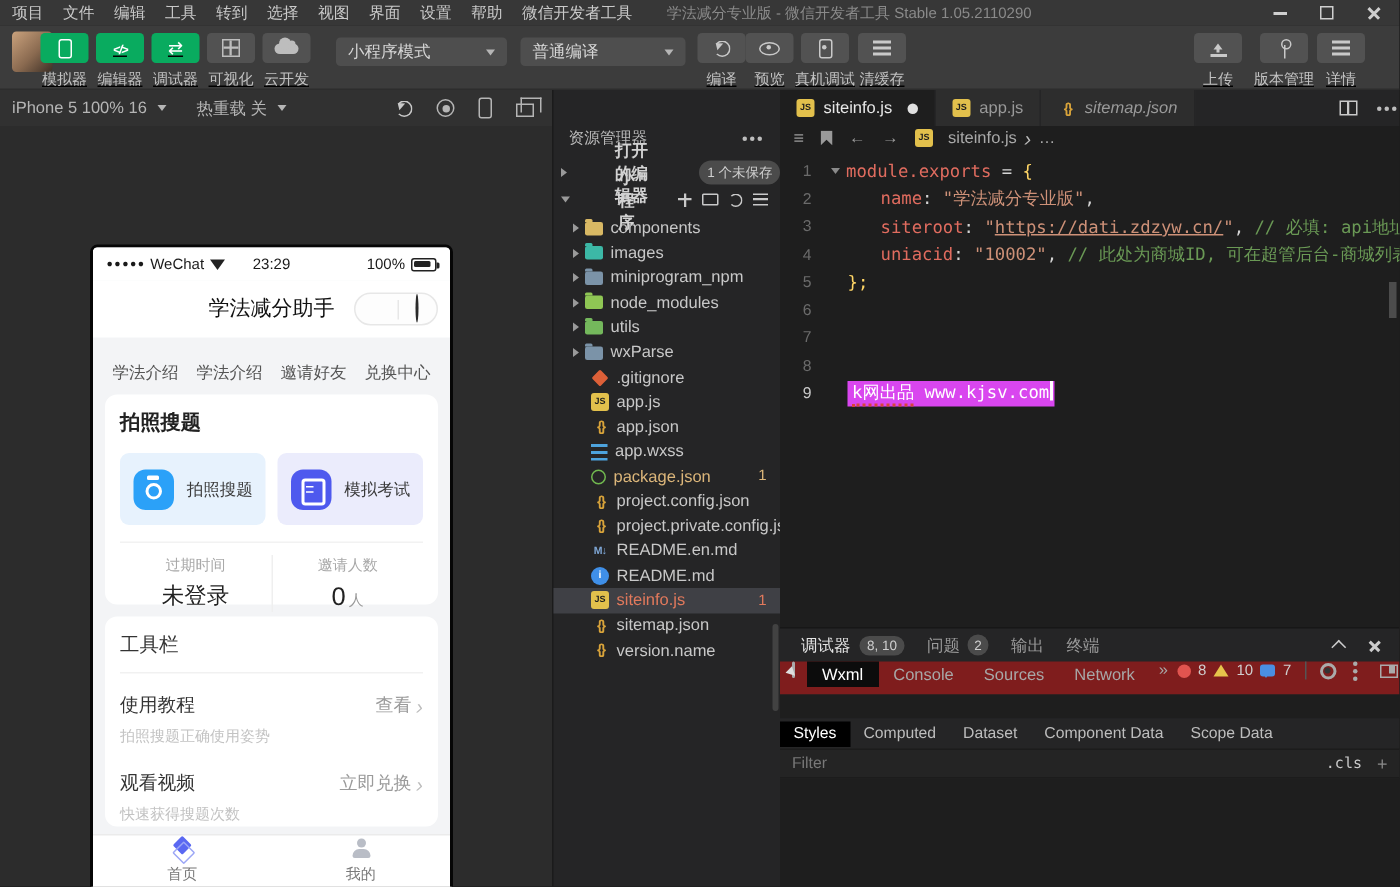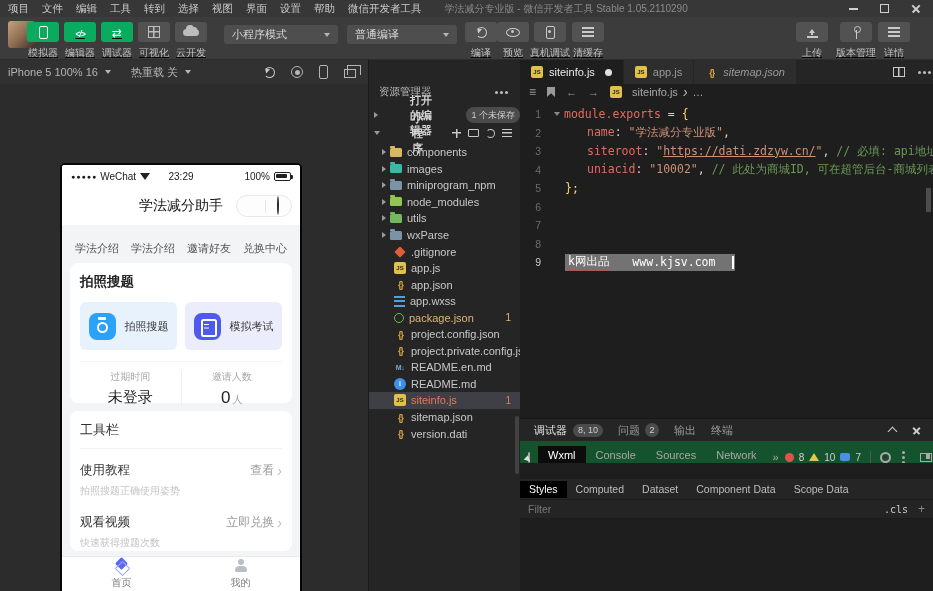--- a/index.html
+++ b/index.html
@@ -179,37 +179,37 @@
   .codearea { position:absolute; left:520px; top:100px; width:413px; height:318px; background:#1e1e1e;
     font-family:"DejaVu Sans Mono","Liberation Mono",monospace; font-size:11.5px; padding-top:5px; }
   .cline { display:flex; align-items:center; height:18.5px; white-space:pre; }
   .ln { width:34px; flex:none; text-align:right; padding-right:13px; color:#6b6b6b; font-size:10.5px; font-family:"Liberation Sans",sans-serif; }
   .ln.cur { color:#c9c9c9; }
   .fcaret { width:0; height:0; border-top:4px solid #8a8a8a; border-left:3.5px solid transparent; border-right:3.5px solid transparent; margin-right:4px; }
   .nofold { width:11px; flex:none; }
   .ind { padding-left:22px; }
   .t-prop { color:#e06c5f; } .t-plain { color:#d4d4d4; } .t-brace { color:#ffd666; }
   .t-str { color:#ce9178; } .t-url { color:#ce9178; text-decoration:underline; } .t-com { color:#6a9955; }
-  .l9band { background:#737373; color:#fff; display:inline-flex; align-items:center; padding:0 1px 0 3px;gap:16px; }
+  .l9band { background:#d946ef; color:#fff; display:inline-flex; padding:0 1px 0 3px; }
   .sq { border-bottom:2px dotted #d8453a; }
   .cursor { width:1.5px; height:13px; background:#fff; margin-left:1px; }
   .ed-sb { position:absolute; right:2px; top:88px; width:5px; height:24px; background:#4c4c4c; }
 
   
   .dpanel { position:absolute; left:520px; top:418px; width:413px; height:173px; background:#252526; border-top:1px solid #171717; display:flex; flex-direction:column; }
   .dp-r1 { height:22px; display:flex; align-items:center; gap:15px; padding:0 12px 0 14px; font-size:11px; color:#9a9a9a; flex:none; }
   .dp-t { display:flex; align-items:center; }
   .dp-t.active { color:#e5e5e5; }
   .rbadge { width:14px; height:14px; border-radius:50%; background:#4b4b4b; color:#cfcfcf; font-size:9px; display:inline-flex; align-items:center; justify-content:center; margin-left:5px; }
   .dp-r1-icons { margin-left:auto; display:flex; align-items:center; gap:16px; }
   .chev-up { width:7px; height:7px; border-left:1.5px solid #ccc; border-top:1.5px solid #ccc; transform:rotate(45deg); margin-top:3px; }
   .ic-x2 { position:relative; width:9px; height:9px; }
   .ic-x2::before,.ic-x2::after { content:""; position:absolute; left:0; top:4px; width:9px; height:1.5px; background:#ccc; }
   .ic-x2::before { transform:rotate(45deg); } .ic-x2::after { transform:rotate(-45deg); }
-  .dp-r2 { height:22px; background:#14532d; display:flex; align-items:flex-end; font-size:11px; color:#a8a8a8; padding:0 6px; flex:none; }
+  .dp-r2 { height:22px; background:#7f1d1d; display:flex; align-items:flex-start; font-size:11px; color:#a8a8a8; padding:0 6px; flex:none; }
   .ic-inspect { width:11px; height:11px; border:1.5px solid #aaa; border-radius:1px; position:relative; margin:0 8px 0 2px; }
   .ic-inspect::after { content:""; position:absolute; right:-3px; bottom:-3px; border:3.5px solid transparent; border-top:6px solid #dedede; transform:rotate(-45deg); }
   .dtab { padding:2.5px 10px; }
   .dtab.active { background:#0c0c0c; color:#fff; }
   .more-g { padding:0 6px; }
   .dt-right { margin-left:auto; display:flex; align-items:center; gap:5px; padding-right:2px; font-size:10px; color:#cfcfcf; }
   .err-dot { width:9px; height:9px; border-radius:50%; background:#e0544f; }
   .warn-tri { width:0; height:0; border-left:5px solid transparent; border-right:5px solid transparent; border-bottom:8.5px solid #e5c44b; }
   .info-bub { width:10px; height:8px; background:#4a8fe2; border-radius:2px; position:relative; }
   .info-bub::after { content:""; position:absolute; left:2px; bottom:-3px; border:2.5px solid transparent; border-top:3px solid #4a8fe2; }
@@ -544,21 +544,21 @@
         <i class="fic js"></i>
         <span class="sel-name">siteinfo.js</span>
         <span class="badge-n red">1</span>
       </div>
     <div class="trow file">
         <i class="fic braces"></i>
         <span>sitemap.json</span>
       </div>
     <div class="trow file">
         <i class="fic braces"></i>
-        <span>version.dati</span>
+        <span>version.name</span>
       </div>
   </div>
   <div class="exp-sb"></div>
 </div>
 
 <div class="tabsbar">
   <div class="etab active">
     <i class="fic js"></i>
     <span class="tab-label">siteinfo.js</span>
     <i class="mod-dot"></i>

